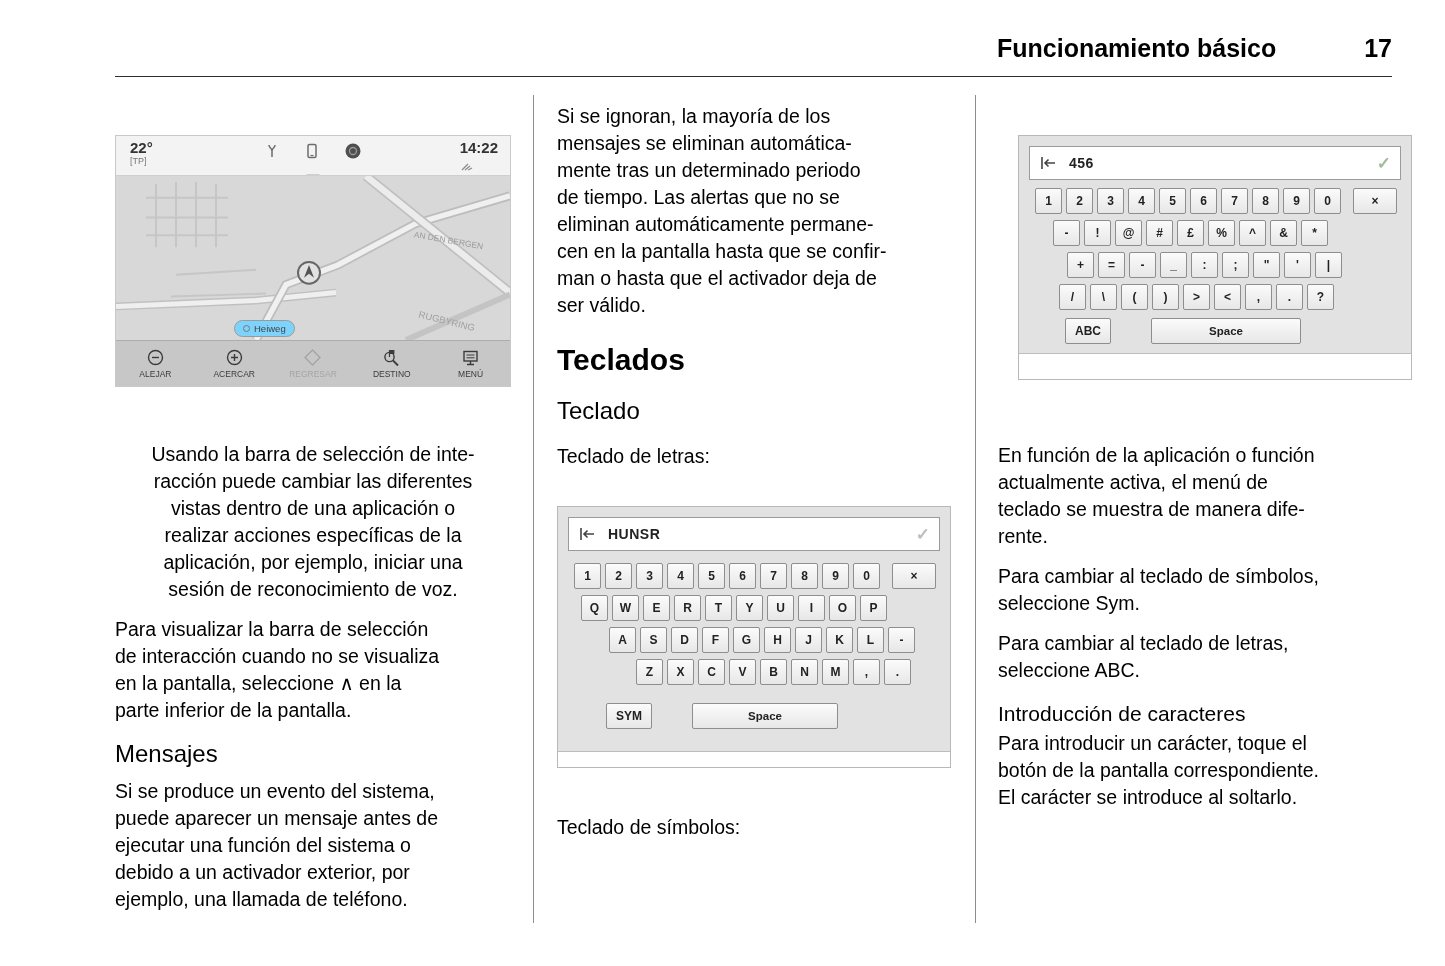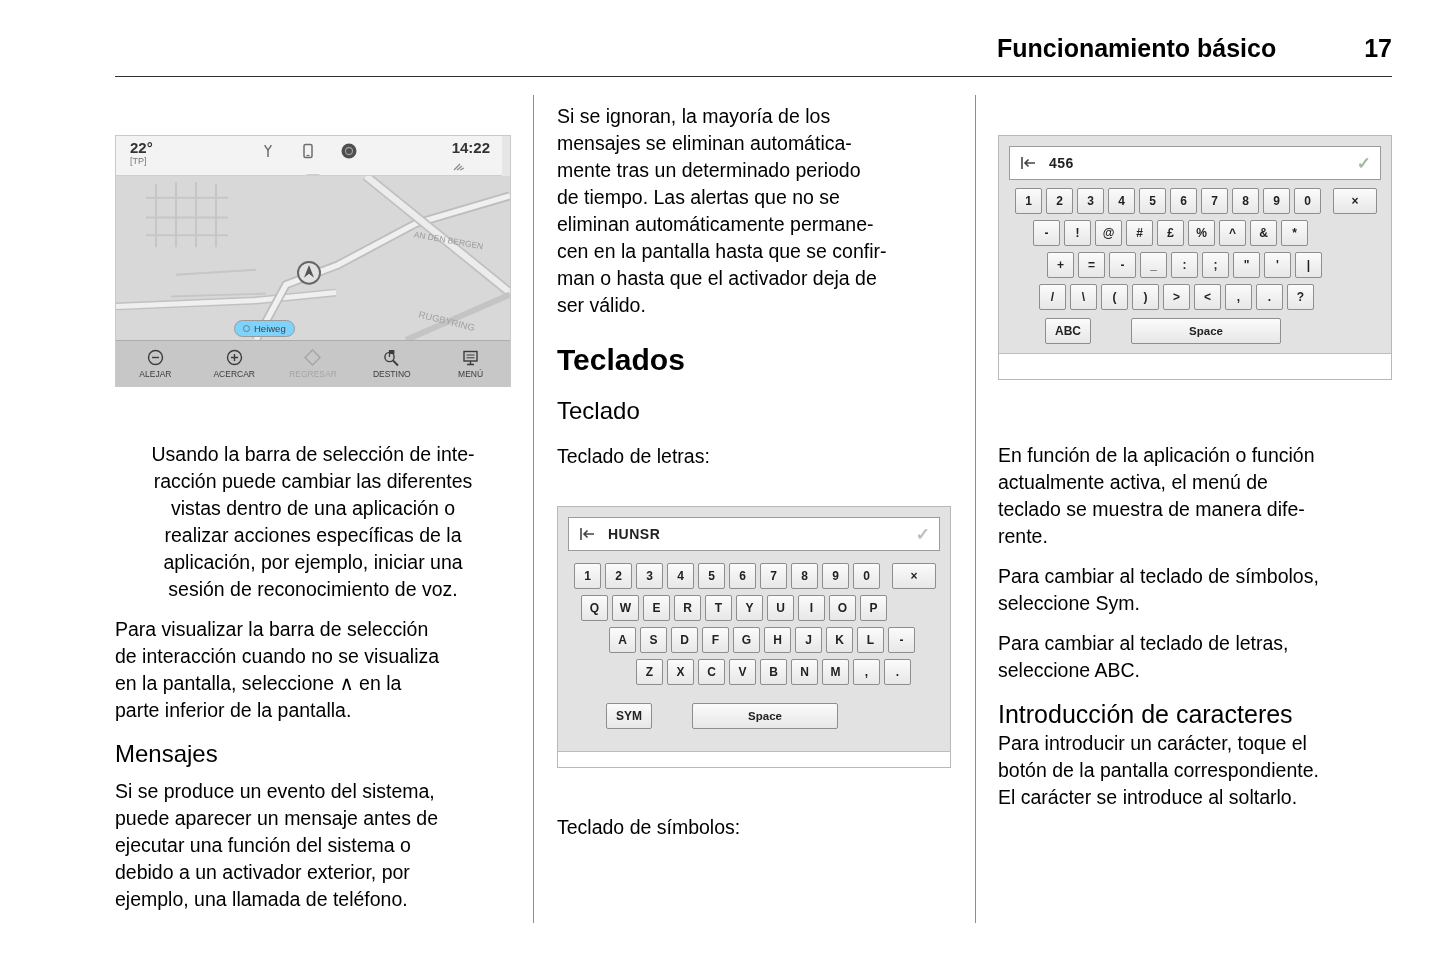--- a/index.html
+++ b/index.html
@@ -34,21 +34,21 @@
   #col2 .caption { margin-top:20px; }
   #col2 .caption2 { margin-top:46px; }
   #col1 .body-text.first-after-img { margin-top:0;text-align:center; }
 
   
   .nav-screen {
     position:relative; width:396px; height:252px; margin:40px 0 54px;
     background:#e6e6e6; border:1px solid #c9c9c9;
   }
   .nav-topbar {
-    position:absolute; top:0; left:0; right:8px; height:40px;
+    position:absolute; top:0; left:0; right:0; height:40px;
     background:#f3f3f3; border-bottom:1px solid #cfcfcf;text-decoration:underline;
   }
   .nav-temp { position:absolute; left:14px; top:4px; line-height:1.1; }
   .nav-temp .t { font-size:15px; font-weight:bold; color:#333; display:block; }
   .nav-temp .tp { font-size:9px; color:#777; display:block; }
   .nav-time { position:absolute; right:12px; top:4px; text-align:left; line-height:1.1; }
   .nav-time .t { font-size:15px; font-weight:bold; color:#333; display:block; }
   .nav-center-icons {
     position:absolute; left:50%; top:6px; transform:translateX(-50%);
     display:flex; align-items:center; gap:26px; color:#6d6d6d;
@@ -74,21 +74,21 @@
   .softkey {
     flex:1; display:flex; flex-direction:column; align-items:center;
     justify-content:center; gap:2px; font-size:8.5px; color:#3b3b3b;
   }
   .softkey.disabled { color:#a5a5a5; }
   .softkey .sk-icon { height:19px; display:flex; align-items:center; }
 
   
   .screenshot-frame { position:relative; background:#fff; border:1px solid #b8b8b8; }
   #letters-frame { width:394px; height:262px; margin-top:36px; }
-  #symbols-frame { width:394px; height:245px; margin-top:40px; }
+  #symbols-frame { width:394px; height:245px; margin-top:40px;margin-left:20px; }
   .kb-panel { position:absolute; top:0; left:0; right:0; background:#e2e2e2; border-bottom:1px solid #bdbdbd; }
   #letters-kb { height:245px; }
   #symbols-kb { height:218px; }
 
   .kb-input-bar {
     position:absolute; top:10px; left:10px; right:10px; height:34px;
     background:#fff; border:1px solid #9b9b9b;
     display:flex; align-items:center; padding:0 9px;
   }
   .kb-back { margin-right:12px; display:flex; align-items:center; }
@@ -416,19 +416,19 @@
     </div>
 
     <p class="body-text" style="margin-top:62px;">En función de la aplicación o función
 actualmente activa, el menú de
 teclado se muestra de manera dife-
 rente.</p>
     <p class="body-text">Para cambiar al teclado de símbolos,
 seleccione Sym.</p>
     <p class="body-text">Para cambiar al teclado de letras,
 seleccione ABC.</p>
-    <h3 class="subhead" style="font-size:25px; margin-bottom:4px;">Introducción de caracteres</h3>
+    <h3 class="subhead" style="font-size:21px; margin-bottom:4px;">Introducción de caracteres</h3>
     <p class="body-text">Para introducir un carácter, toque el
 botón de la pantalla correspondiente.
 El carácter se introduce al soltarlo.</p>
   </div>
 
 </div>
 
 </body></html>

